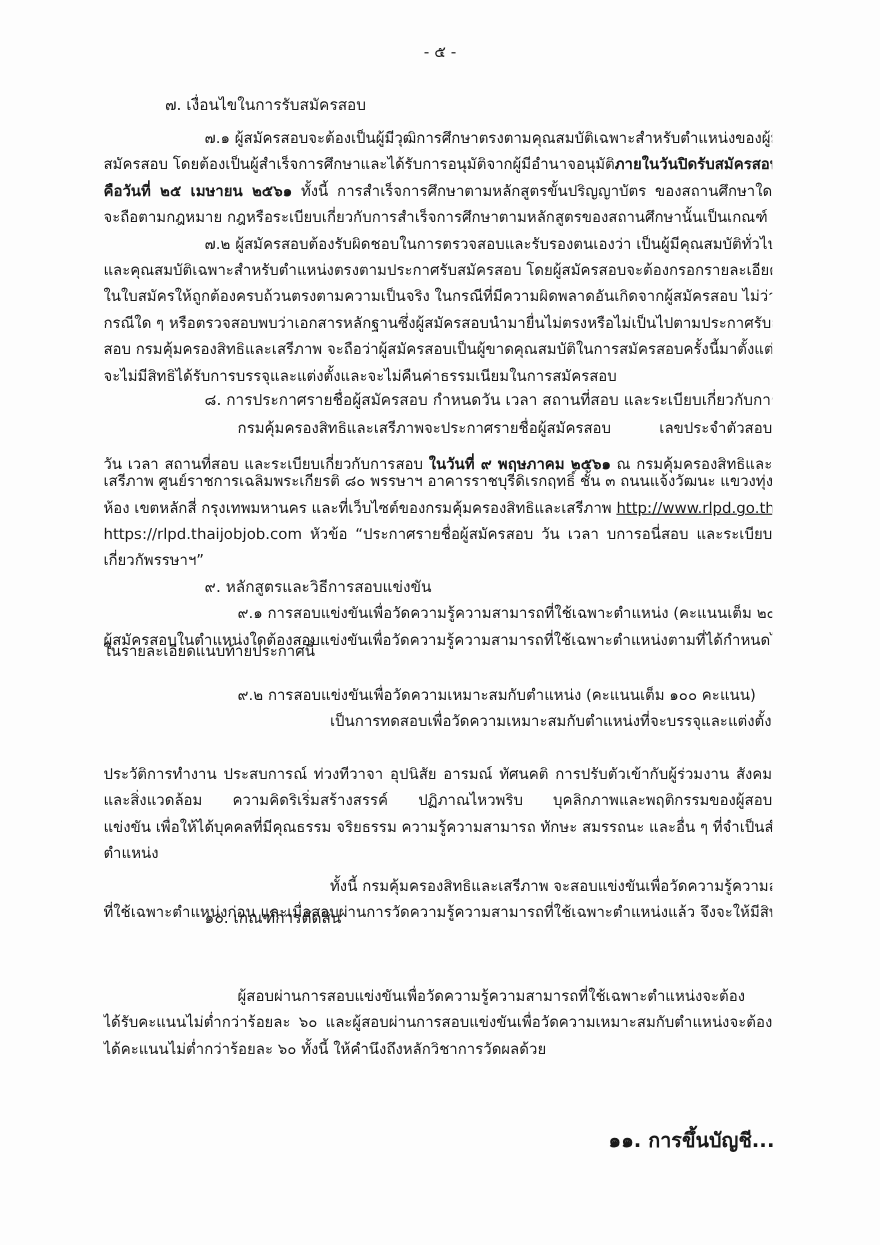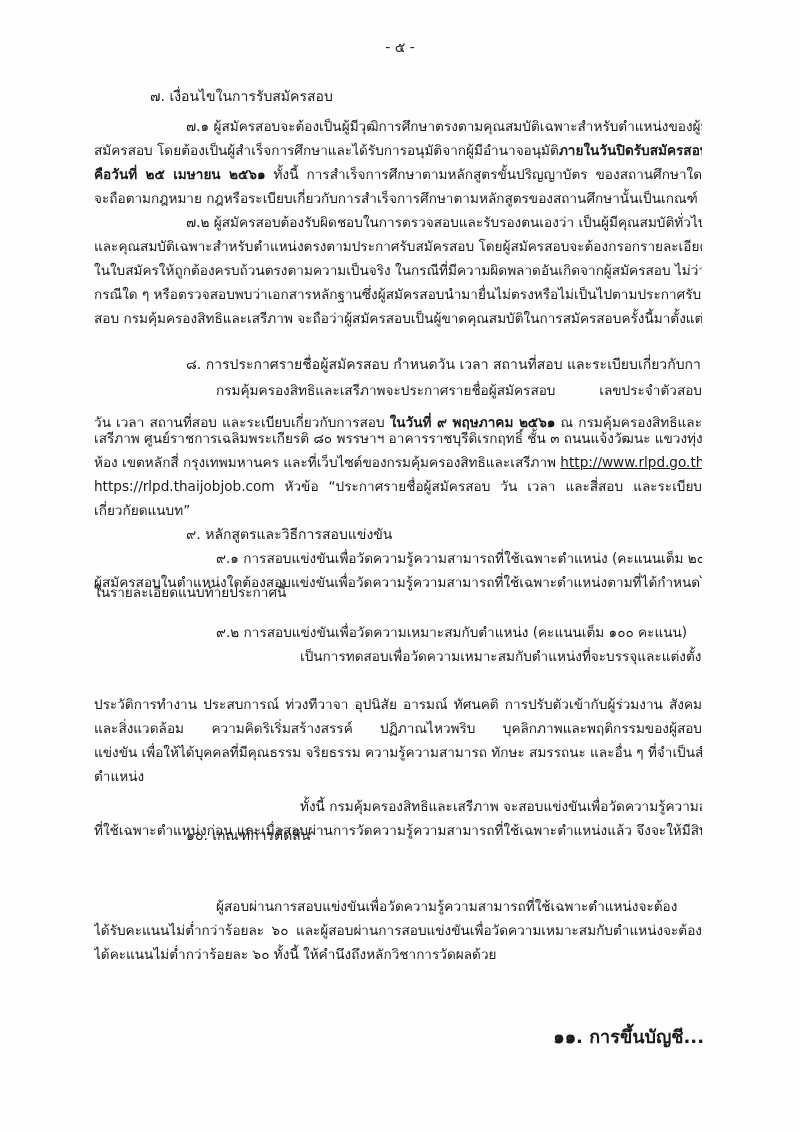--- a/index.html
+++ b/index.html
@@ -36,28 +36,29 @@
   <div class="line ind1" style="top:114px">๗.๑ ผู้สมัครสอบจะต้องเป็นผู้มีวุฒิการศึกษาตรงตามคุณสมบัติเฉพาะสำหรับตำแหน่งของผู้มีสิทธิ</div>
   <div class="line" style="top:138px"><span>สมัครสอบ โดยต้องเป็นผู้สำเร็จการศึกษาและได้รับการอนุมัติจากผู้มีอำนาจอนุมัติ</span><span class="b">ภายในวันปิดรับสมัครสอบ</span></div>
   <div class="line" style="top:162px"><span class="b">คือวันที่ ๒๕ เมษายน ๒๕๖๑</span><span> ทั้งนี้ การสำเร็จการศึกษาตามหลักสูตรขั้นปริญญาบัตร ของสถานศึกษาใด</span></div>
   <div class="line last" style="top:186px">จะถือตามกฎหมาย กฎหรือระเบียบเกี่ยวกับการสำเร็จการศึกษาตามหลักสูตรของสถานศึกษานั้นเป็นเกณฑ์</div>
 
   <div class="line ind1" style="top:210px">๗.๒ ผู้สมัครสอบต้องรับผิดชอบในการตรวจสอบและรับรองตนเองว่า เป็นผู้มีคุณสมบัติทั่วไป</div>
   <div class="line" style="top:234px">และคุณสมบัติเฉพาะสำหรับตำแหน่งตรงตามประกาศรับสมัครสอบ โดยผู้สมัครสอบจะต้องกรอกรายละเอียดต่าง ๆ</div>
   <div class="line" style="top:258px">ในใบสมัครให้ถูกต้องครบถ้วนตรงตามความเป็นจริง ในกรณีที่มีความผิดพลาดอันเกิดจากผู้สมัครสอบ ไม่ว่าด้วย</div>
   <div class="line" style="top:282px">กรณีใด ๆ หรือตรวจสอบพบว่าเอกสารหลักฐานซึ่งผู้สมัครสอบนำมายื่นไม่ตรงหรือไม่เป็นไปตามประกาศรับสมัคร</div>
   <div class="line" style="top:306px">สอบ กรมคุ้มครองสิทธิและเสรีภาพ จะถือว่าผู้สมัครสอบเป็นผู้ขาดคุณสมบัติในการสมัครสอบครั้งนี้มาตั้งแต่ต้น</div>
+  <div class="line last" style="top:330px">จะไม่มีสิทธิได้รับการบรรจุและแต่งตั้งและจะไม่คืนค่าธรรมเนียมในการสมัครสอบ</div>
 
   <div class="line head ind1" style="top:352px">๘. การประกาศรายชื่อผู้สมัครสอบ กำหนดวัน เวลา สถานที่สอบ และระเบียบเกี่ยวกับการสอบ</div>
   <div class="line ind2" style="top:378px">กรมคุ้มครองสิทธิและเสรีภาพจะประกาศรายชื่อผู้สมัครสอบ เลขประจำตัวสอบ</div>
   <div class="line" style="top:410px"><span>วัน เวลา สถานที่สอบ และระเบียบเกี่ยวกับการสอบ </span><span class="b">ในวันที่ ๙ พฤษภาคม ๒๕๖๑</span><span> ณ กรมคุ้มครองสิทธิและ</span></div>
   <div class="line" style="top:426px">เสรีภาพ ศูนย์ราชการเฉลิมพระเกียรติ ๘๐ พรรษาฯ อาคารราชบุรีดิเรกฤทธิ์ ชั้น ๓ ถนนแจ้งวัฒนะ แขวงทุ่งสอง</div>
   <div class="line" style="top:450px"><span>ห้อง เขตหลักสี่ กรุงเทพมหานคร และที่เว็บไซต์ของกรมคุ้มครองสิทธิและเสรีภาพ </span><a class="link">http://www.rlpd.go.th</a></div>
-  <div class="line" style="top:474px">https://rlpd.thaijobjob.com หัวข้อ “ประกาศรายชื่อผู้สมัครสอบ วัน เวลา และสี่สอบ และระเบียบ</div>
-  <div class="line last" style="top:498px">เกี่ยวกัยดแนบท”</div>
+  <div class="line" style="top:474px">https://rlpd.thaijobjob.com หัวข้อ “ประกาศรายชื่อผู้สมัครสอบ วัน เวลา บการอนี่สอบ และระเบียบ</div>
+  <div class="line last" style="top:498px">เกี่ยวกัพรรษาฯ”</div>
 
   <div class="line head ind1" style="top:522px">๙. หลักสูตรและวิธีการสอบแข่งขัน</div>
   <div class="line ind2" style="top:546px">๙.๑ การสอบแข่งขันเพื่อวัดความรู้ความสามารถที่ใช้เฉพาะตำแหน่ง (คะแนนเต็ม ๒๐๐ คะแนน)</div>
   <div class="line" style="top:570px">ผู้สมัครสอบในตำแหน่งใดต้องสอบแข่งขันเพื่อวัดความรู้ความสามารถที่ใช้เฉพาะตำแหน่งตามที่ได้กำหนดไว้</div>
   <div class="line last" style="top:580px">ในรายละเอียดแนบท้ายประกาศนี้</div>
 
   <div class="line ind2 last" style="top:620px">๙.๒ การสอบแข่งขันเพื่อวัดความเหมาะสมกับตำแหน่ง (คะแนนเต็ม ๑๐๐ คะแนน)</div>
   <div class="line ind3" style="top:644px">เป็นการทดสอบเพื่อวัดความเหมาะสมกับตำแหน่งที่จะบรรจุและแต่งตั้ง โดยวิธีการ</div>
   <div class="line" style="top:716px">และสิ่งแวดล้อม ความคิดริเริ่มสร้างสรรค์ ปฏิภาณไหวพริบ บุคลิกภาพและพฤติกรรมของผู้สอบ</div>
   <div class="line" style="top:692px">ประวัติการทำงาน ประสบการณ์ ท่วงทีวาจา อุปนิสัย อารมณ์ ทัศนคติ การปรับตัวเข้ากับผู้ร่วมงาน สังคม</div>

